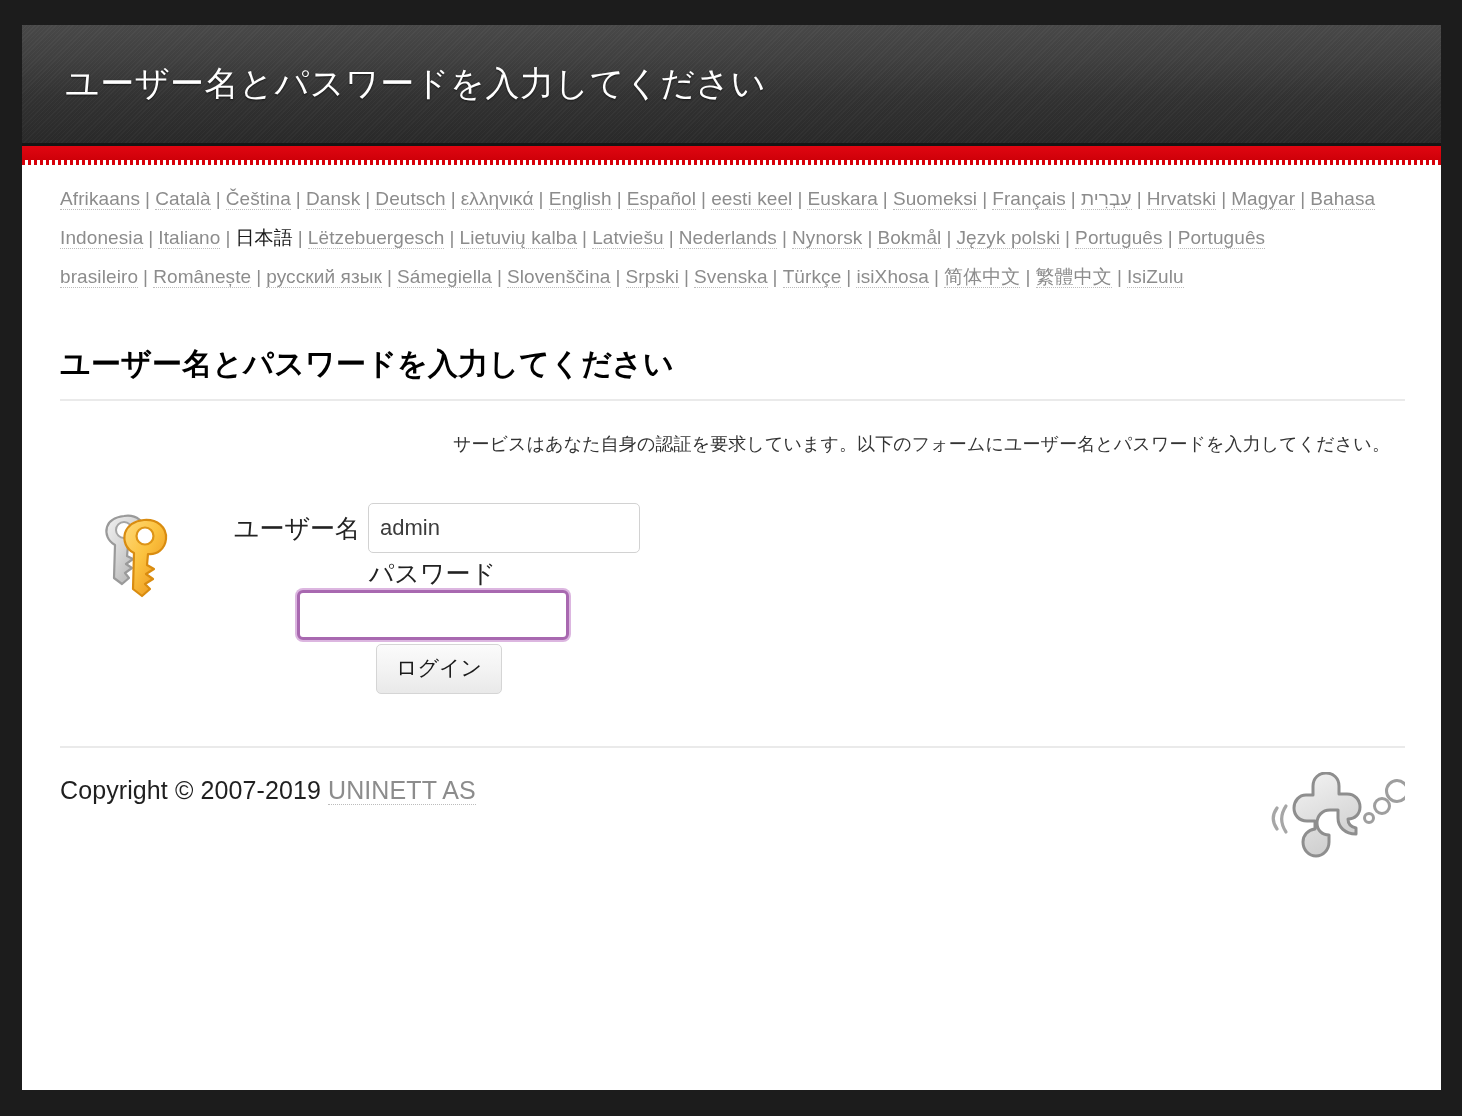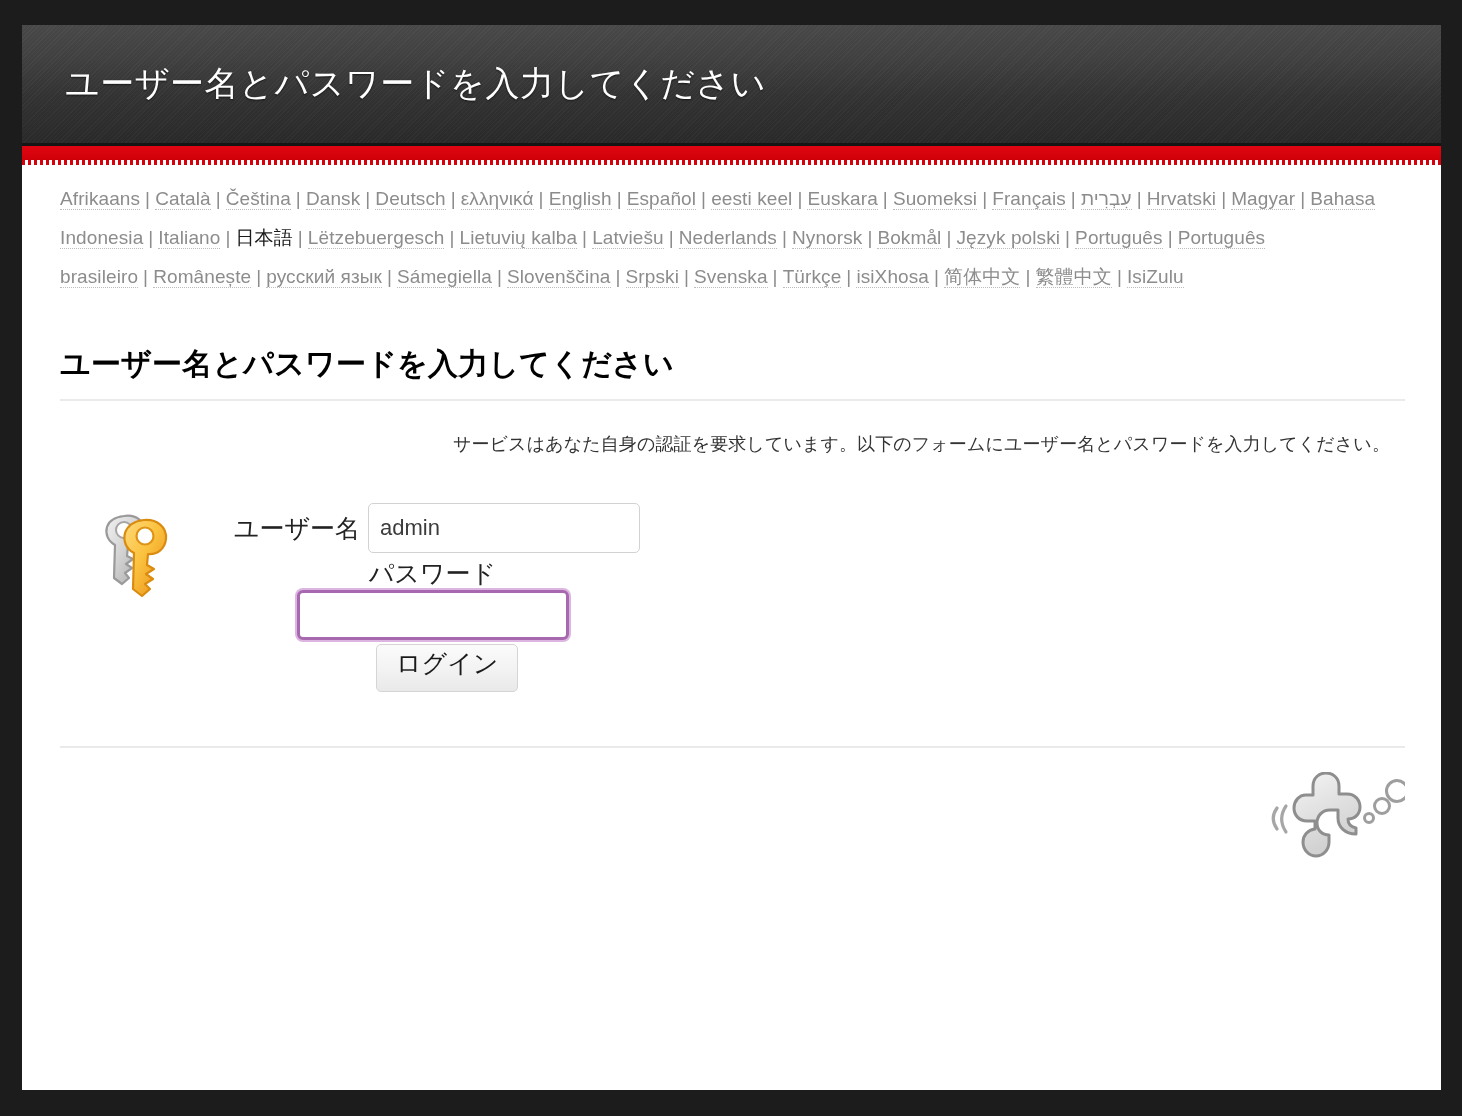--- a/index.html
+++ b/index.html
@@ -152,24 +152,24 @@
     background: transparent;
     font-size: 22px;
     font-family: "Liberation Sans", sans-serif;
     padding: 0 9px;
     color: #3c3c3c;
   }
   .row-user { margin-bottom: 4px; }
   .row-pass { margin-bottom: 4px; flex-direction: column; }
   .row-submit { padding-left: 150px; }
   .login-btn {
-    font-size: 25px;
+    font-size: 21px;
     font-family: "Liberation Sans", sans-serif;
     color: #1a1a1a;
-    padding: 2px 19px 11px 19px;
+    padding: 9px 19px 11px 19px;
     border: 1px solid #d5d5d5;
     border-radius: 5px;
     background: linear-gradient(to bottom, #fbfbfb 0%, #f3f3f3 50%, #e9e9e9 100%);
     cursor: pointer;
   }
 
   
   .footer-rule {
     margin: 48px 0 0 0;
     border: none;
@@ -258,20 +258,24 @@
         <div class="form-row row-submit">
           <button class="login-btn">ログイン</button>
         </div>
       </div>
     </div>
 
 
     <hr class="footer-rule">
 
     <div class="footer">
+      <div class="copyright">
+        <span>Copyright © 2007-2019</span>
+        <a>UNINETT AS</a>
+      </div>
       <span class="logo">
         <svg viewBox="0 0 140 86" width="140" height="86">
           <defs>
             <linearGradient id="puz" x1="0" y1="0" x2="0.4" y2="1">
               <stop offset="0%" stop-color="#f4f4f4"></stop>
               <stop offset="100%" stop-color="#cfcfcf"></stop>
             </linearGradient>
           </defs>
 
           <path d="M12 36 C7 43 7 50 12 57" fill="none" stroke="#a6a6a6" stroke-width="3.2" stroke-linecap="round"></path>

